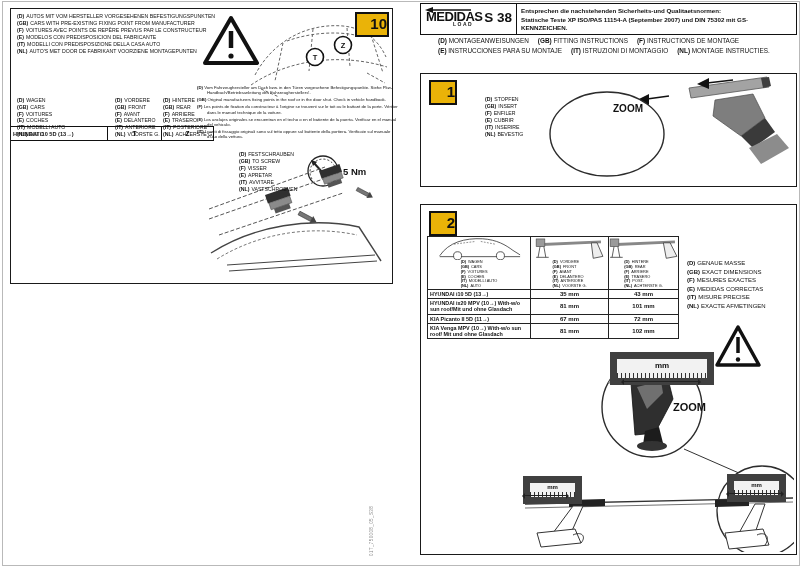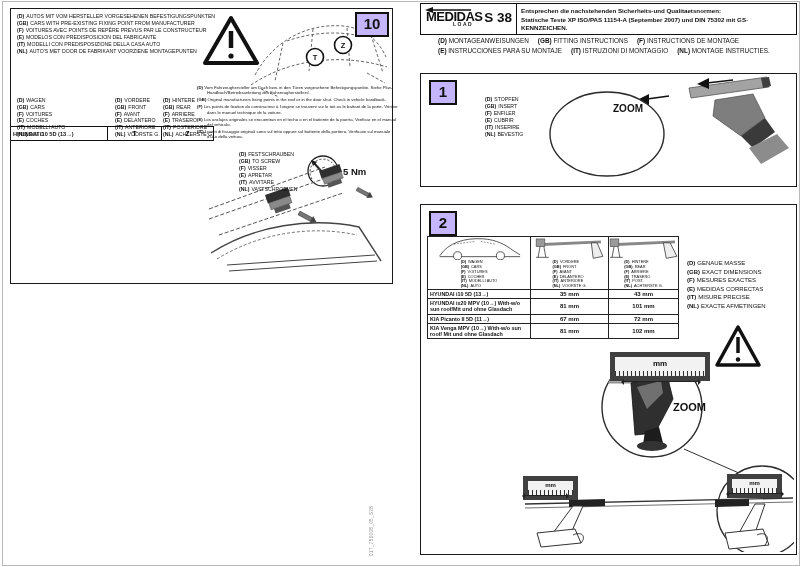--- a/index.html
+++ b/index.html
@@ -5,21 +5,21 @@
   html,body{margin:0;padding:0;background:#e8e8e8;}
   .page{position:relative;width:802px;height:567px;background:#fff;overflow:hidden;
         font-family:"Liberation Sans",sans-serif;color:#111;}
   .page-border{position:absolute;left:2px;top:1px;right:2px;bottom:1px;border:1px solid #b9b9b9;pointer-events:none;}
   
   .abs{position:absolute;}
   svg{display:block;}
   .lang-list{position:absolute;white-space:nowrap;}
   .lang-list .li{display:block;}
   .lang-list b{margin-right:2px;}
-  .stepnum{position:absolute;border:2px solid #111;font-weight:bold;text-align:center;background:#c4b5fd;}
+  .stepnum{position:absolute;border:2px solid #111;font-weight:bold;text-align:right;background:#eab308;}
   
   .panel10{position:absolute;left:10px;top:8px;width:381px;height:274px;border:1px solid #1a1a1a;}
   .fixing{left:6px;top:4px;font-size:5.2px;line-height:6.9px;}
   .pagenum{left:344px;top:3px;width:30px;height:21px;font-size:15px;line-height:20px;}
   .col-cars{left:6px;top:88px;font-size:5.2px;line-height:6.8px;}
   .col-front{left:104px;top:88px;font-size:5.2px;line-height:6.8px;}
   .col-rear{left:152px;top:88px;font-size:5.2px;line-height:6.8px;}
   .model-table{position:absolute;left:0;top:117px;width:202px;height:13px;display:grid;
                grid-template-columns:96px 54px 52px;border-top:1.5px solid #111;border-bottom:1.5px solid #111;
                border-right:1px solid #111;font-size:5.6px;font-weight:bold;align-items:center;}
@@ -50,21 +50,21 @@
   .dim-table{position:absolute;left:6px;top:31px;width:250px;border:1px solid #222;font-size:5.5px;}
   .dhead{display:grid;grid-template-columns:102px 78px 70px;height:52px;}
   .dhcell{display:flex;flex-direction:column;align-items:center;overflow:hidden;}
   .dhcell+.dhcell{border-left:1px solid #222;}
   .dhcell .lang-list{position:static;font-size:3.9px;line-height:4.8px;font-weight:normal;}
   .drow{display:grid;grid-template-columns:102px 78px 70px;border-top:1px solid #222;}
   .dc{padding:1px 2px;font-weight:bold;}
   .dc.name{font-size:5.4px;line-height:6.2px;}
   .dc.val{display:flex;align-items:center;justify-content:center;border-left:1px solid #222;font-size:6px;}
   
-  .ruler{position:absolute;background:#f2f2f2;border:5px solid #404040;text-align:center;font-weight:bold;overflow:hidden;}
+  .ruler{position:absolute;background:#f2f2f2;border:7px solid #404040;text-align:center;font-weight:bold;overflow:hidden;}
   .ruler::after{content:"";position:absolute;left:0;right:0;bottom:0;height:5px;
                 background:repeating-linear-gradient(90deg,#333 0 1px,transparent 1px 4px);}
   .darr{position:absolute;height:0;border-top:1px solid #222;}
   .darr::before,.darr::after{content:"";position:absolute;top:-3.5px;width:0;height:0;border:3.5px solid transparent;}
   .darr::before{left:-1px;border-right-color:#222;border-left-width:0;}
   .darr::after{right:-1px;border-left-color:#222;border-right-width:0;}
   .ruler-big{left:189px;top:147px;width:90px;height:19px;font-size:8px;line-height:13px;}
   .darr-big{left:201px;top:176px;width:78px;}
   .ruler-left{left:102px;top:271px;width:45px;height:14px;font-size:6px;line-height:9px;}
   .darr-left{left:102px;top:290px;width:45px;}

